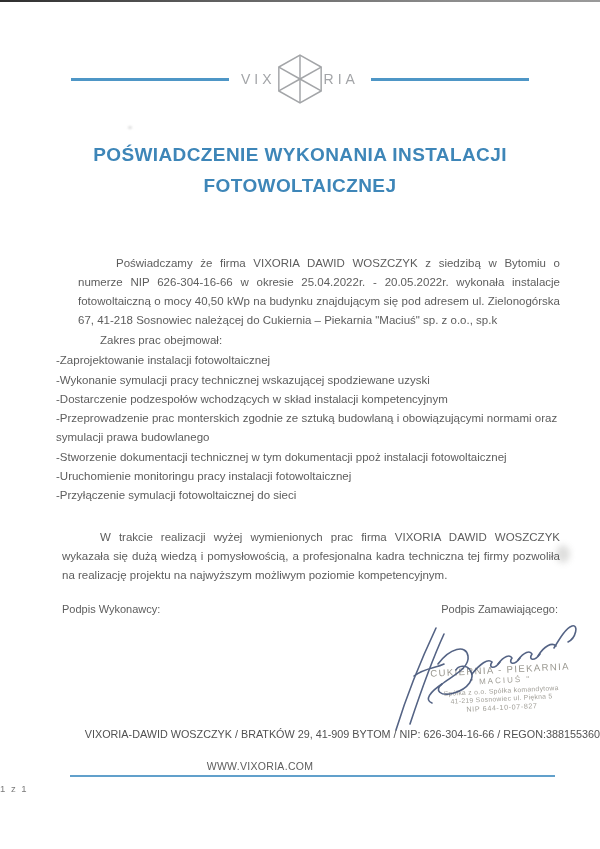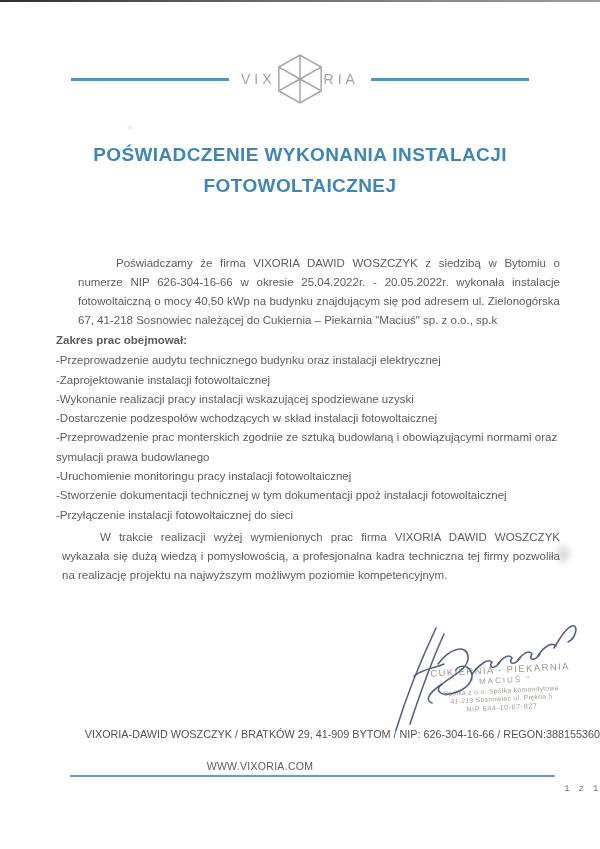--- a/index.html
+++ b/index.html
@@ -26,21 +26,21 @@
   .doc-title{position:absolute;top:139px;left:0;width:600px;text-align:center;
     color:#3e86b8;font-weight:bold;font-size:19px;line-height:31px;letter-spacing:.4px;}
 
   
   .para{position:absolute;left:62px;right:60px;color:#5d5d5d;font-size:11.5px;
     line-height:19px;text-align:justify;}
   .para-indent{text-indent:38px;}
   .p1{top:254px;margin-left:16px;}
   .scope{position:absolute;top:331px;left:56px;right:58px;color:#5d5d5d;
     font-size:11.5px;line-height:19.3px;}
-  .scope-heading{margin-bottom:1px;font-weight:bold;}
+  .scope-heading{margin-left:44px;margin-bottom:1px;}
   .closing{top:528px;}
 
   
   .sig-row{position:absolute;top:603px;left:62px;right:62px;display:flex;
     justify-content:space-between;color:#5d5d5d;font-size:11px;}
 
   
   .sig-area{position:absolute;top:612px;left:380px;width:214px;height:128px;}
   .stamp{position:absolute;top:52px;left:40px;width:162px;text-align:center;
     transform:rotate(-3deg);color:#a09e97;}
@@ -50,22 +50,22 @@
   .stamp-l4{font-size:6.8px;margin-top:1px;letter-spacing:.3px;}
   .stamp-l5{font-size:7.2px;margin-top:1px;letter-spacing:.6px;}
   .sig-svg{position:absolute;top:0;left:0;}
 
   
   .footer-company{position:absolute;top:728px;left:0;width:600px;text-align:right;
     color:#515151;font-size:10.8px;}
   .footer-web{position:absolute;top:760px;left:0;width:520px;text-align:center;
     color:#5d5d5d;font-size:10.5px;letter-spacing:.3px;}
   .footer-rule{position:absolute;top:775px;left:70px;width:485px;height:2px;background:#61a0cb;}
-  .page-num{position:absolute;top:783px;left:0;width:600px;text-align:right;
-    color:#7a7a7a;font-size:9.5px;letter-spacing:1.5px;font-family:Liberation Mono, monospace;}
+  .page-num{position:absolute;top:783px;left:0;width:600px;text-align:left;
+    color:#7a7a7a;font-size:9.5px;letter-spacing:1.5px;}
 </style>
 </head>
 <body>
 
 <div class="page">
 
   <div class="scan-top-edge"></div>
   <div class="smudge1"></div>
   <div class="smudge2"></div>
 
@@ -92,33 +92,36 @@
   <div class="doc-title">
     <div>POŚWIADCZENIE WYKONANIA INSTALACJI</div>
     <div>FOTOWOLTAICZNEJ</div>
   </div>
 
   <div class="para para-indent p1">Poświadczamy że firma VIXORIA DAWID WOSZCZYK z siedzibą w Bytomiu o numerze NIP 626-304-16-66 w okresie 25.04.2022r. - 20.05.2022r. wykonała instalacje fotowoltaiczną o mocy 40,50 kWp na budynku znajdującym się pod adresem ul. Zielonogórska 67, 41-218 Sosnowiec należącej do Cukiernia – Piekarnia "Maciuś" sp. z o.o., sp.k</div>
 
   <div class="scope">
     <div class="scope-heading">Zakres prac obejmował:</div>
     <div>
-        <div>-Przeprowadzenie audytu technicznego budynku oraz instalacji elektrycznej</div>
         <div>-Zaprojektowanie instalacji fotowoltaicznej</div>
-        <div>-Wykonanie realizacji pracy instalacji wskazującej spodziewane uzyski</div>
-        <div>-Dostarczenie podzespołów wchodzących w skład instalacji fotowoltaicznej</div>
+        <div>-Wykonanie symulacji pracy technicznej wskazującej spodziewane uzyski</div>
+        <div>-Dostarczenie podzespołów wchodzących w skład instalacji kompetencyjnym</div>
         <div>-Przeprowadzenie prac monterskich zgodnie ze sztuką budowlaną i obowiązującymi normami oraz symulacji prawa budowlanego</div>
+        <div>-Stworzenie dokumentacji technicznej w tym dokumentacji ppoż instalacji fotowoltaicznej</div>
         <div>-Uruchomienie monitoringu pracy instalacji fotowoltaicznej</div>
-        <div>-Stworzenie dokumentacji technicznej w tym dokumentacji ppoż instalacji fotowoltaicznej</div>
-        <div>-Przyłączenie instalacji fotowoltaicznej do sieci</div>
+        <div>-Przyłączenie symulacji fotowoltaicznej do sieci</div>
       </div>
   </div>
 
   <div class="para para-indent closing">W trakcie realizacji wyżej wymienionych prac firma VIXORIA DAWID WOSZCZYK wykazała się dużą wiedzą i pomysłowością, a profesjonalna kadra techniczna tej firmy pozwoliła na realizację projektu na najwyższym możliwym poziomie kompetencyjnym.</div>
 
+  <div class="sig-row">
+    <span>Podpis Wykonawcy:</span>
+    <span>Podpis Zamawiającego:</span>
+  </div>
 
   <div class="sig-area">
     <div class="stamp">
       <div class="stamp-l1">CUKIERNIA - PIEKARNIA</div>
       <div class="stamp-l2">" MACIUŚ "</div>
       <div class="stamp-l3">Spółka z o.o. Spółka komandytowa</div>
       <div class="stamp-l4">41-219 Sosnowiec ul. Piękna 5</div>
       <div class="stamp-l5">NIP 644-10-07-827</div>
     </div>
     <svg class="sig-svg" width="214" height="128" viewBox="0 0 214 128">

